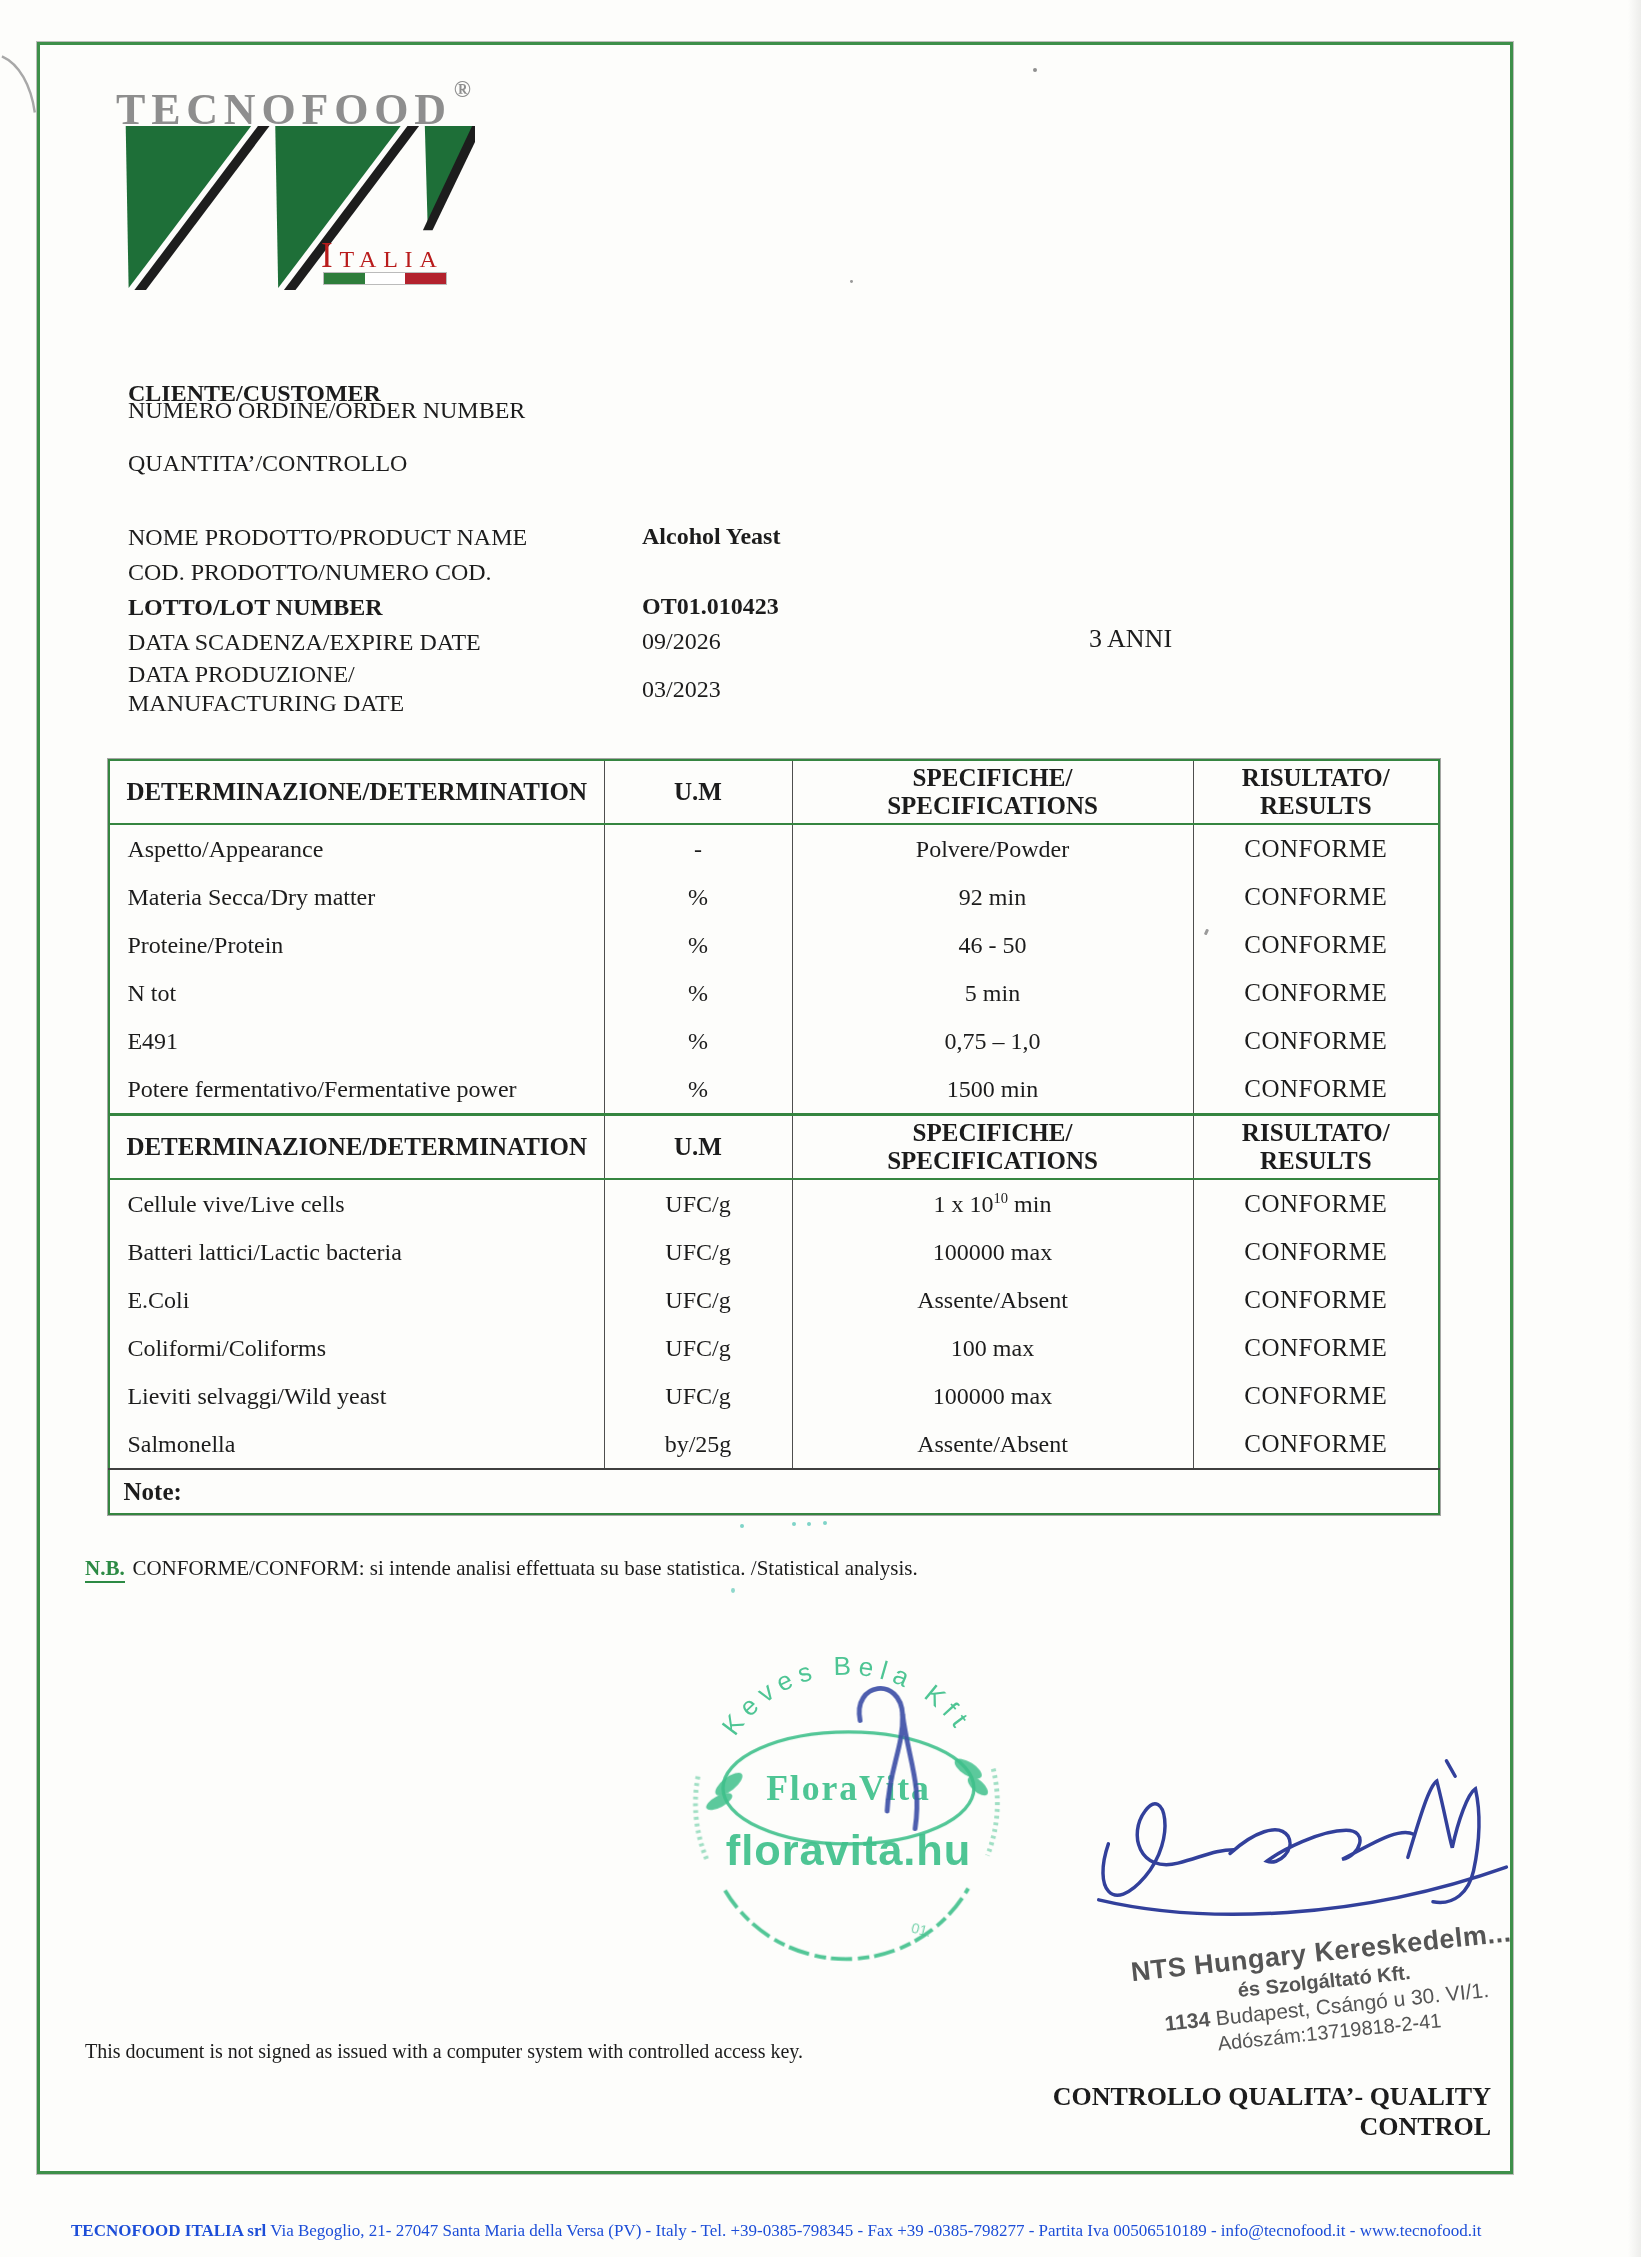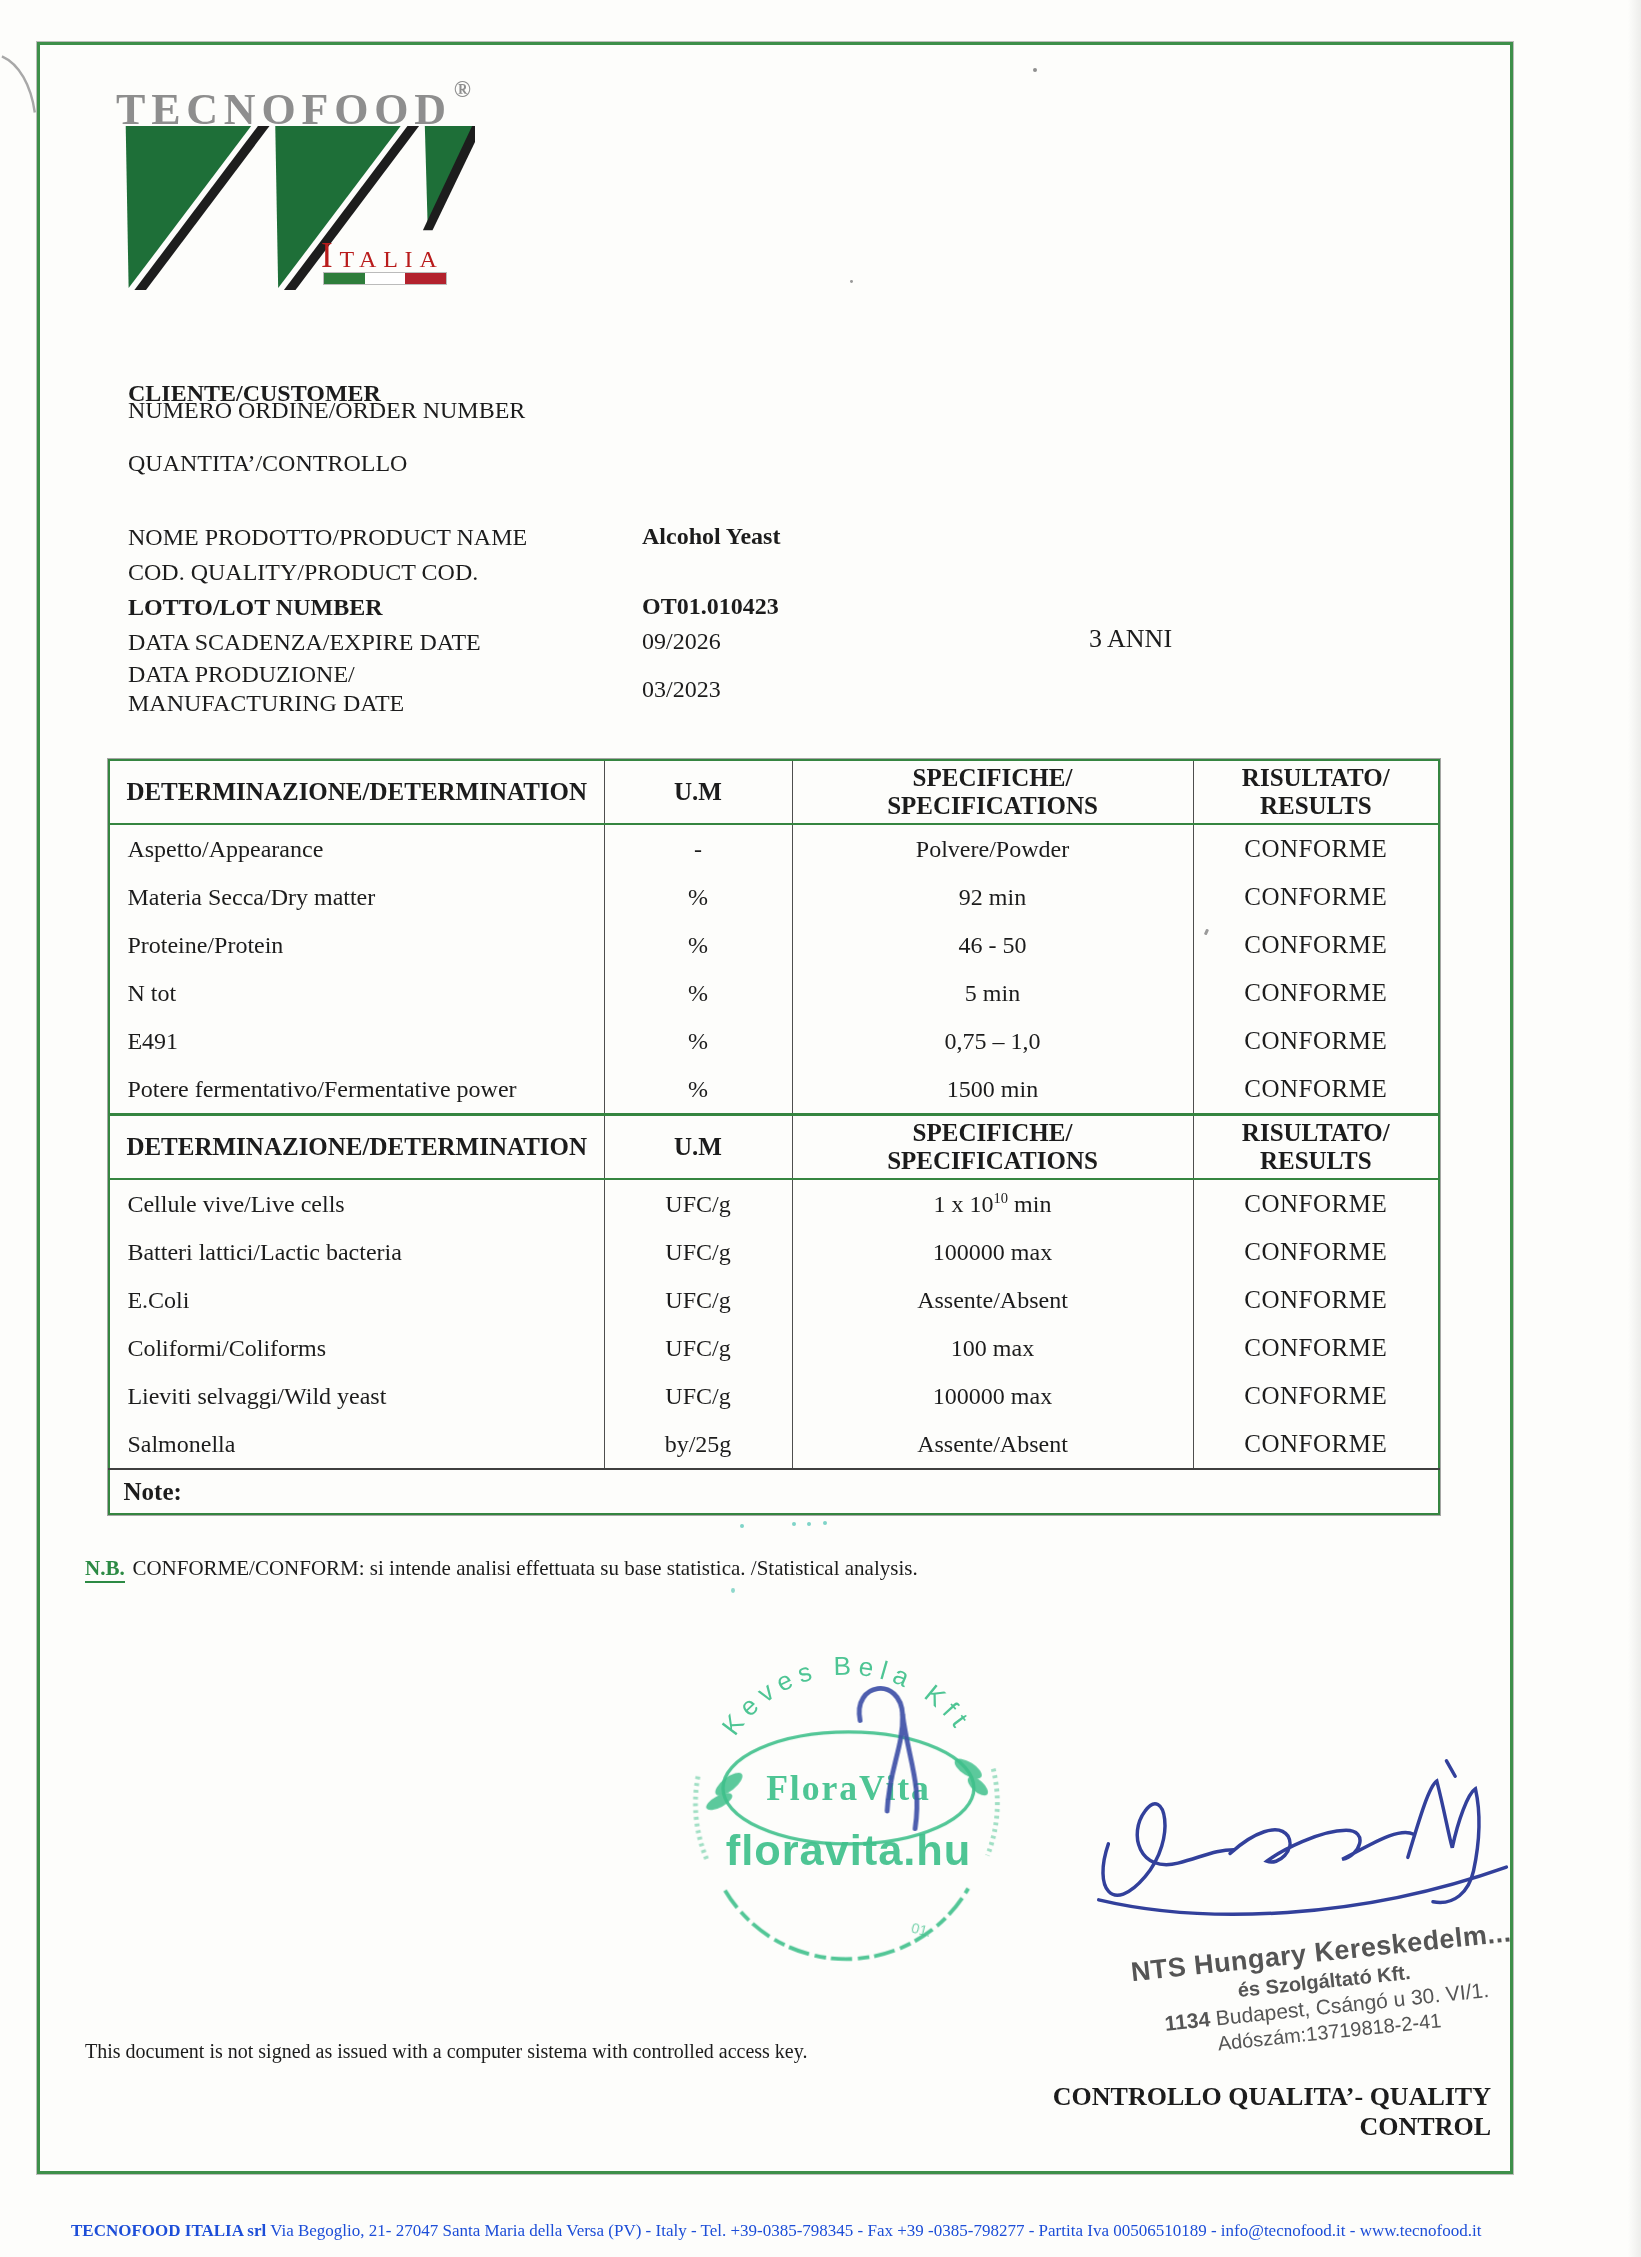--- a/index.html
+++ b/index.html
@@ -108,21 +108,21 @@
     <div style="background:#b3222d;"></div>
   </div>
 
 
   <div class="lbl b" style="left:128px;top:379px;text-align:center;">CLIENTE/CUSTOMER</div>
   <div class="lbl" style="left:128px;top:396px;">NUMERO ORDINE/ORDER NUMBER</div>
   <div class="lbl" style="left:128px;top:449px;">QUANTITA’/CONTROLLO</div>
 
   <div class="lbl" style="left:128px;top:523px;">NOME PRODOTTO/PRODUCT NAME</div>
   <div class="val b" style="left:642px;top:523px;">Alcohol Yeast</div>
-  <div class="lbl" style="left:128px;top:558px;">COD. QUALITY/PRODUCT COD.</div>
+  <div class="lbl" style="left:128px;top:558px;">COD. PRODOTTO/NUMERO COD.</div>
   <div class="lbl b" style="left:128px;top:593px;">LOTTO/LOT NUMBER</div>
   <div class="val b" style="left:642px;top:593px;">OT01.010423</div>
   <div class="lbl" style="left:128px;top:628px;">DATA SCADENZA/EXPIRE DATE</div>
   <div class="val" style="left:642px;top:628px;">09/2026</div>
   <div class="val" style="left:1089px;top:624px;font-size:26px;">3 ANNI</div>
   <div class="lbl" style="left:128px;top:660px;">DATA PRODUZIONE/
 MANUFACTURING DATE</div>
   <div class="val" style="left:642px;top:676px;">03/2023</div>
 
   <table class="rt">
@@ -272,21 +272,21 @@
     </g>
   </svg>
 
   <div class="nts">
     <div class="l1">NTS Hungary Kereskedelm...</div>
     <div class="l2">és Szolgáltató Kft.</div>
     <div class="l3"><span class="b">1134</span><span> Budapest, Csángó u 30. VI/1.</span></div>
     <div class="l4">Adószám:13719818-2-41</div>
   </div>
 
-  <div class="disc2">This document is not signed as issued with a computer sistema with controlled access key.</div>
+  <div class="disc2">This document is not signed as issued with a computer system with controlled access key.</div>
 
   <div class="qc">CONTROLLO QUALITA’- QUALITY CONTROL</div>
 
   <div class="footer">
     <span class="b">TECNOFOOD ITALIA srl</span><span>  Via Begoglio, 21- 27047 Santa Maria della Versa (PV) - Italy - Tel. +39-0385-798345 - Fax +39 -0385-798277 - Partita Iva 00506510189 - info@tecnofood.it - www.tecnofood.it</span>
   </div>
 </div>
 
 
 </body></html>

